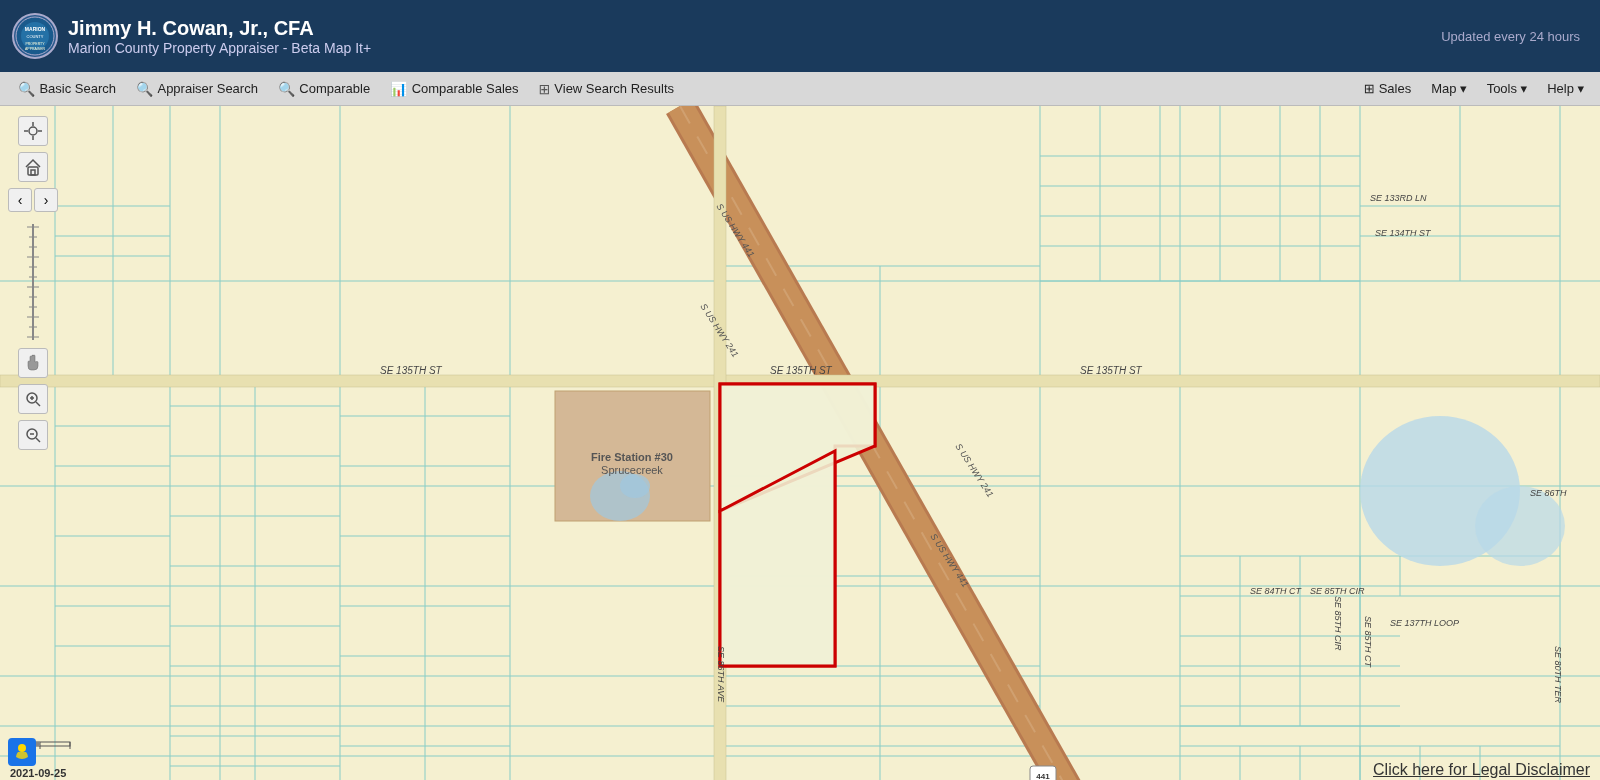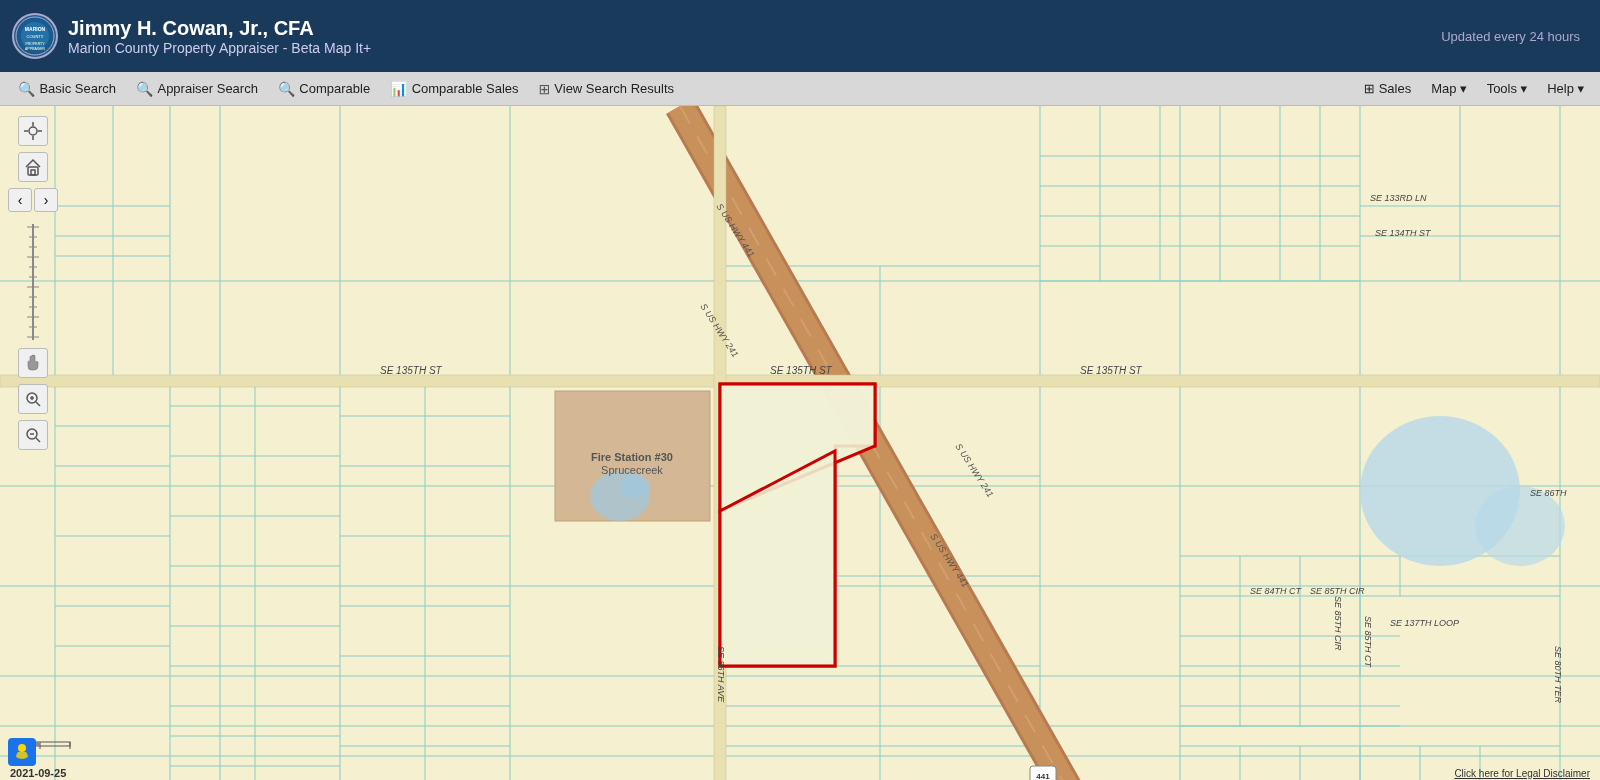--- a/index.html
+++ b/index.html
@@ -135,21 +135,21 @@
       bottom: 15px; left: 10px;
       font-size: 11px; color: #333;
       z-index: 10;
       font-weight: bold;
     }
 
     
     #legal {
       position: absolute;
       bottom: 15px; right: 10px;
-      font-size: 10px; color: #333;
+      font-size: 16px; color: #333;
       z-index: 10;
       cursor: pointer;
       text-decoration: underline;
       margin-left: 18px;
     }
 
     
     #map-svg {
       position: absolute;
       inset: 0;

